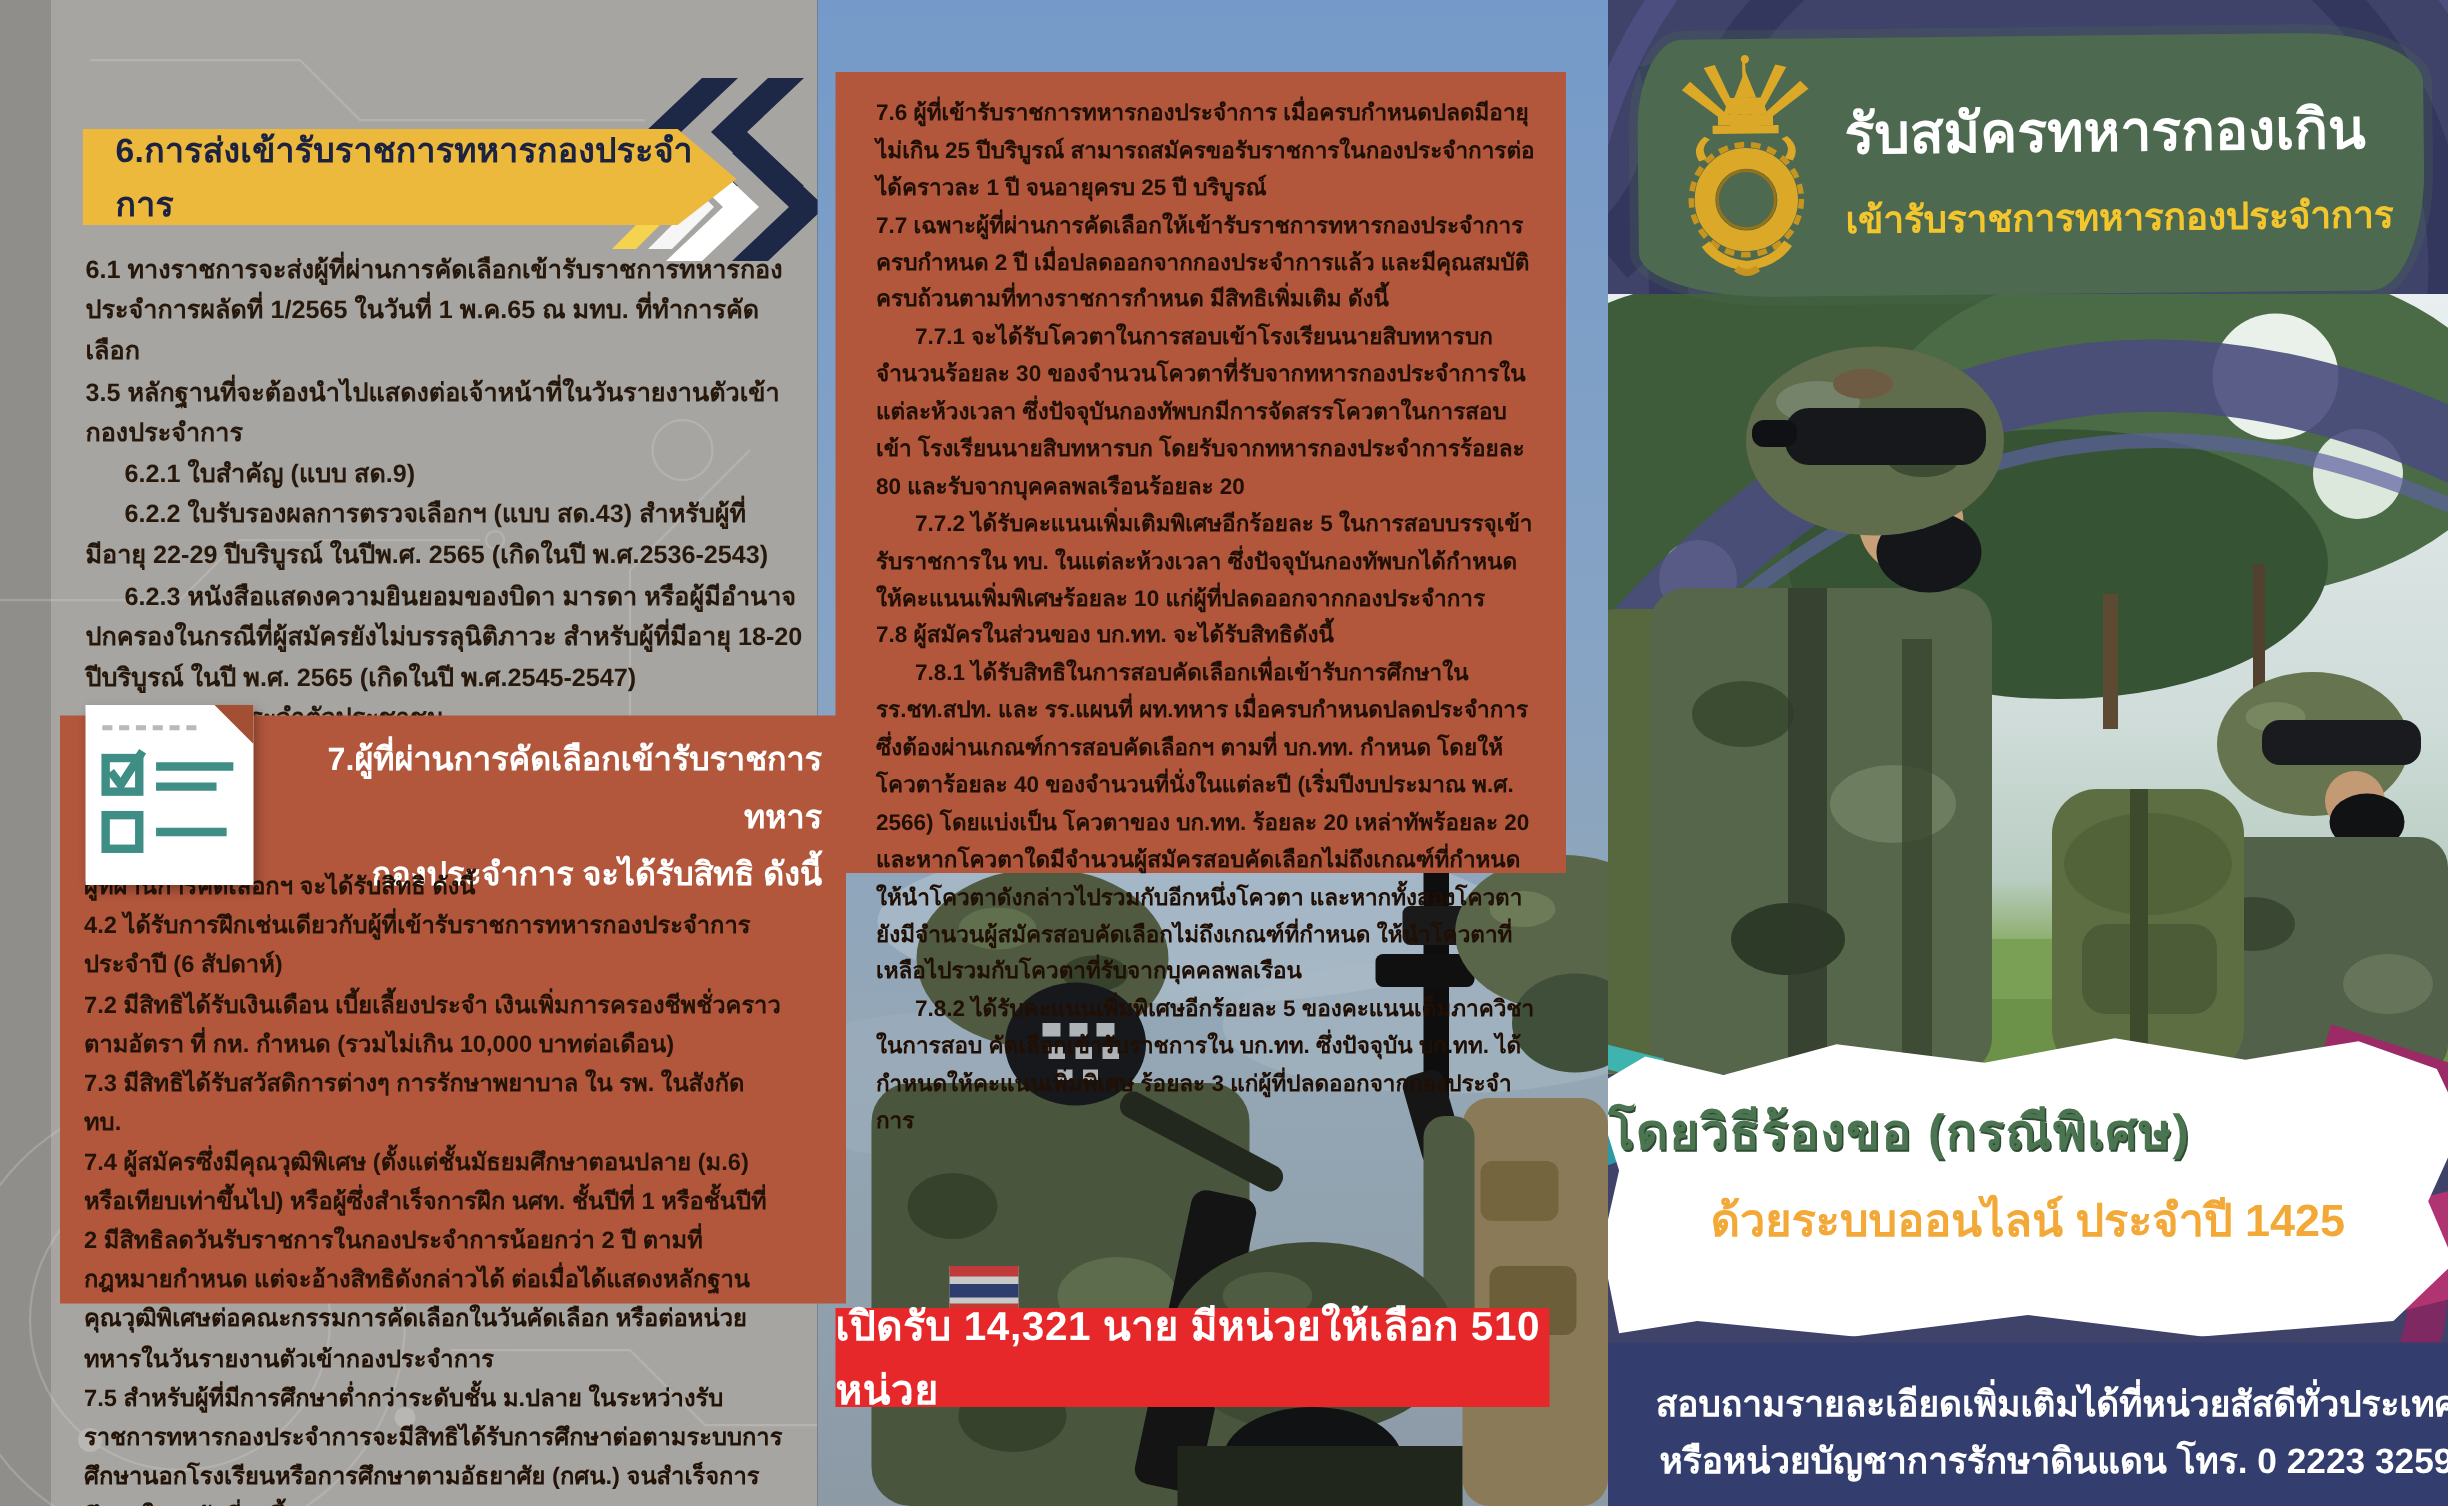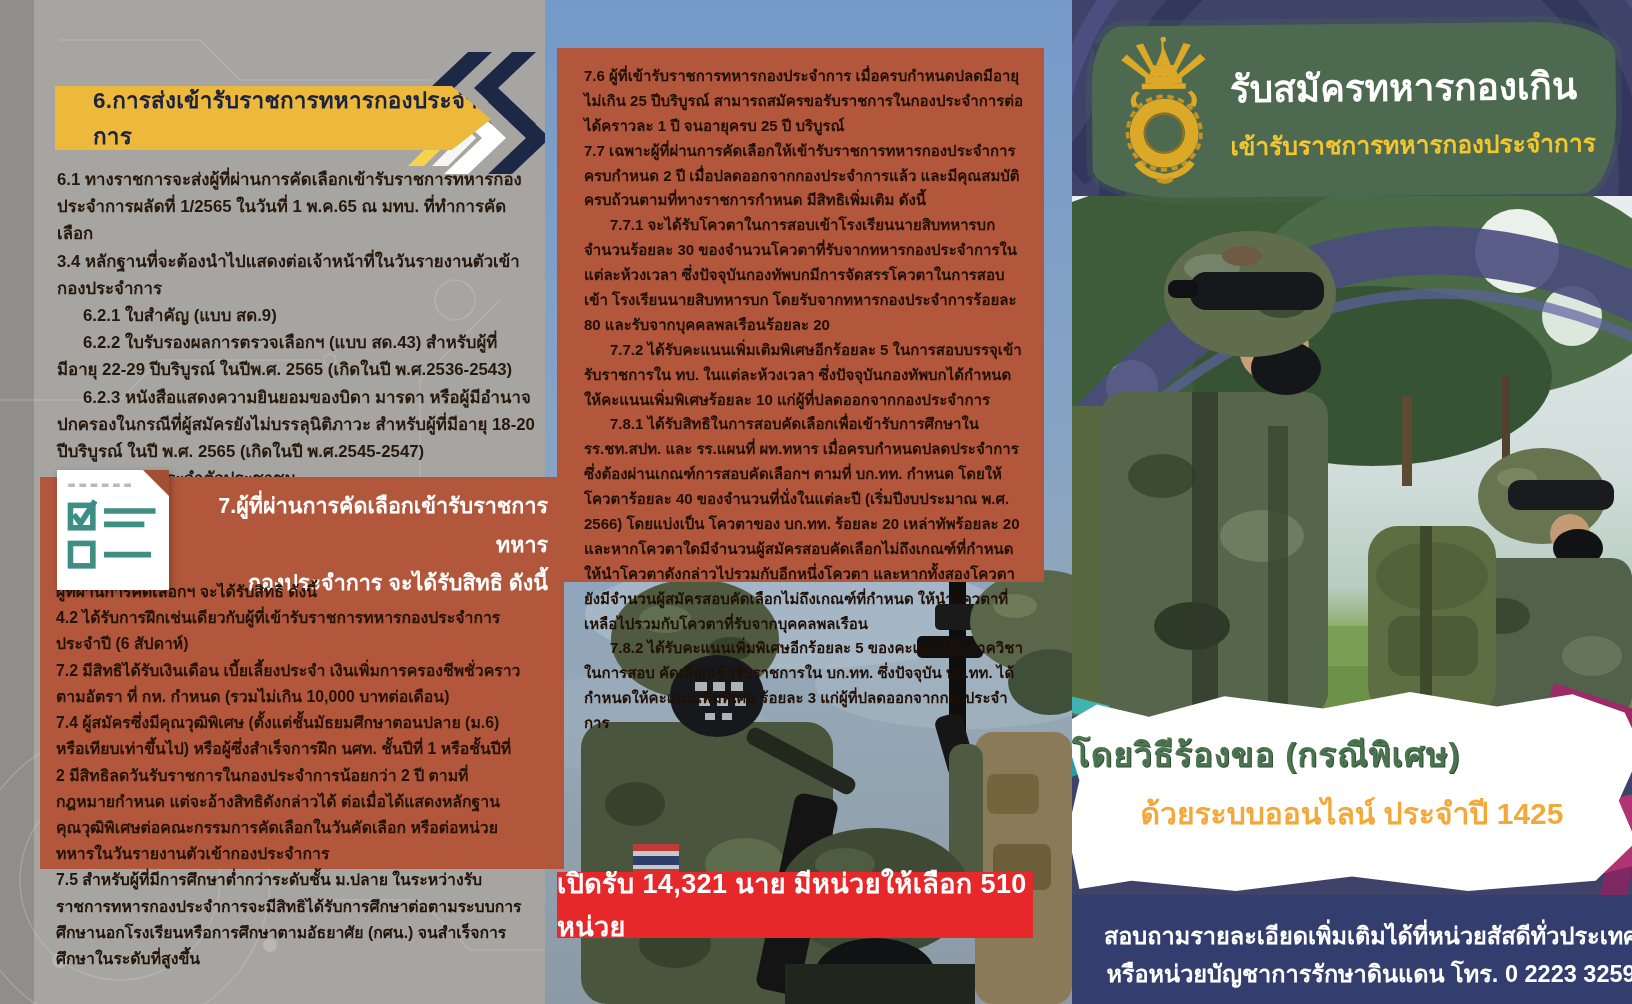--- a/index.html
+++ b/index.html
@@ -7,21 +7,21 @@
          font-family:"Liberation Sans","DejaVu Sans",sans-serif;}
   .abs{position:absolute;}
 
   
   .panel-left{left:0;top:0;width:545px;height:1004px;background:#a7a5a2;}
   .left-strip{left:0;top:0;width:34px;height:1004px;background:#908e8b;}
   .circuit{left:0;top:0;width:545px;height:1004px;opacity:.5;}
   .s6-banner{left:55px;top:86px;width:436px;height:64px;background:#edb93c;z-index:3;
              clip-path:polygon(0 0,91% 0,100% 52%,91% 100%,0 100%);
              display:flex;align-items:center;padding-left:22px;box-sizing:border-box;}
-  .s6-title{font-size:22.5px;font-weight:800;color:#1b2340;letter-spacing:.2px;margin-left:16px;}
+  .s6-title{font-size:22.5px;font-weight:800;color:#1b2340;letter-spacing:.2px;}
   .chev{left:408px;top:52px;width:137px;height:130px;z-index:2;}
   .s6-list{left:57px;top:166px;width:480px;font-size:16.8px;line-height:1.62;
            color:#27180c;font-weight:700;z-index:2;}
   .s6-list p,.s7-body p,.mid-list p{margin:0;}
   .ind{text-indent:26px;}
 
   .s7-box{left:40px;top:477px;width:500px;height:392px;background:#b2573c;z-index:2;padding-left:24px;}
   .s7-icon{left:57px;top:470px;width:112px;height:120px;background:#ffffff;z-index:4;
            box-shadow:2px 3px 7px rgba(0,0,0,.3);}
   .s7-fold{position:absolute;right:0;top:0;width:0;height:0;
@@ -101,39 +101,40 @@
       <polygon points="0,58 28,86 0,114 16,114 44,86 16,58" fill="#f6d34f"></polygon>
       <polygon points="24,58 52,86 24,114 40,114 68,86 40,58" fill="#ffffff" opacity=".9"></polygon>
     </svg>
 
     <div class="abs s6-banner">
       <span class="s6-title">6.การส่งเข้ารับราชการทหารกองประจำการ</span>
     </div>
 
     <div class="abs s6-list">
         <p class="li">6.1 ทางราชการจะส่งผู้ที่ผ่านการคัดเลือกเข้ารับราชการทหารกองประจำการผลัดที่ 1/2565 ในวันที่ 1 พ.ค.65 ณ มทบ. ที่ทำการคัดเลือก</p>
-        <p class="li">3.4 หลักฐานที่จะต้องนำไปแสดงต่อเจ้าหน้าที่ในวันรายงานตัวเข้ากองประจำการ</p>
+        <p class="li">3.5 หลักฐานที่จะต้องนำไปแสดงต่อเจ้าหน้าที่ในวันรายงานตัวเข้ากองประจำการ</p>
         <p class="li ind">6.2.1 ใบสำคัญ (แบบ สด.9)</p>
         <p class="li ind">6.2.2 ใบรับรองผลการตรวจเลือกฯ (แบบ สด.43) สำหรับผู้ที่มีอายุ 22-29 ปีบริบูรณ์ ในปีพ.ศ. 2565 (เกิดในปี พ.ศ.2536-2543)</p>
         <p class="li ind">6.2.3 หนังสือแสดงความยินยอมของบิดา มารดา หรือผู้มีอำนาจปกครองในกรณีที่ผู้สมัครยังไม่บรรลุนิติภาวะ สำหรับผู้ที่มีอายุ 18-20 ปีบริบูรณ์ ในปี พ.ศ. 2565 (เกิดในปี พ.ศ.2545-2547)</p>
         <p class="li ind">6.2.4 บัตรประจำตัวประชาชน</p>
         <p class="li ind">6.2.5 ใบนัดให้รายงานตัวเพื่อเข้ากองประจำการตามข้อ 5.3.4</p>
         <p class="li ind">6.2.6 หลักฐานคุณวุฒิการศึกษา หรือคุณวุฒิพิเศษ สำหรับผู้ที่ประสงค์ที่จะยื่นคุณวุฒิต่อหน่วยทหารในวันรายงานตัวเข้ากองประจำการ</p>
       </div>
 
     <div class="abs s7-box">
       <div class="s7-title">
         <div>7.ผู้ที่ผ่านการคัดเลือกเข้ารับราชการทหาร</div>
         <div>กองประจำการ จะได้รับสิทธิ ดังนี้</div>
       </div>
       <div class="s7-body">
         <p>ผู้ที่ผ่านการคัดเลือกฯ จะได้รับสิทธิ ดังนี้</p>
         <div>
             <p class="li">4.2 ได้รับการฝึกเช่นเดียวกับผู้ที่เข้ารับราชการทหารกองประจำการประจำปี (6 สัปดาห์)</p>
             <p class="li">7.2 มีสิทธิได้รับเงินเดือน เบี้ยเลี้ยงประจำ เงินเพิ่มการครองชีพชั่วคราว ตามอัตรา ที่ กห. กำหนด (รวมไม่เกิน 10,000 บาทต่อเดือน)</p>
+            <p class="li">7.3 มีสิทธิได้รับสวัสดิการต่างๆ การรักษาพยาบาล ใน รพ. ในสังกัด ทบ.</p>
             <p class="li">7.4 ผู้สมัครซึ่งมีคุณวุฒิพิเศษ (ตั้งแต่ชั้นมัธยมศึกษาตอนปลาย (ม.6) หรือเทียบเท่าขึ้นไป) หรือผู้ซึ่งสำเร็จการฝึก นศท. ชั้นปีที่ 1 หรือชั้นปีที่ 2 มีสิทธิลดวันรับราชการในกองประจำการน้อยกว่า 2 ปี ตามที่กฎหมายกำหนด แต่จะอ้างสิทธิดังกล่าวได้ ต่อเมื่อได้แสดงหลักฐานคุณวุฒิพิเศษต่อคณะกรรมการคัดเลือกในวันคัดเลือก หรือต่อหน่วยทหารในวันรายงานตัวเข้ากองประจำการ</p>
             <p class="li">7.5 สำหรับผู้ที่มีการศึกษาต่ำกว่าระดับชั้น ม.ปลาย ในระหว่างรับราชการทหารกองประจำการจะมีสิทธิได้รับการศึกษาต่อตามระบบการศึกษานอกโรงเรียนหรือการศึกษาตามอัธยาศัย (กศน.) จนสำเร็จการศึกษาในระดับที่สูงขึ้น</p>
           </div>
       </div>
     </div>
 
     <div class="abs s7-icon">
       <div class="s7-fold"></div>
       <svg viewBox="0 0 100 100" width="112" height="120">
         <line x1="10" y1="10" x2="70" y2="10" stroke="#b9b9b9" stroke-width="3" stroke-dasharray="6 4"></line>
@@ -203,20 +204,21 @@
         <rect x="240" y="420" width="190" height="40" fill="#20261b"></rect>
       </g>
     </svg>
 
     <div class="abs mid-box">
       <div class="mid-list">
           <p class="li">7.6 ผู้ที่เข้ารับราชการทหารกองประจำการ เมื่อครบกำหนดปลดมีอายุไม่เกิน 25 ปีบริบูรณ์ สามารถสมัครขอรับราชการในกองประจำการต่อได้คราวละ 1 ปี จนอายุครบ 25 ปี บริบูรณ์</p>
           <p class="li">7.7 เฉพาะผู้ที่ผ่านการคัดเลือกให้เข้ารับราชการทหารกองประจำการ ครบกำหนด 2 ปี เมื่อปลดออกจากกองประจำการแล้ว และมีคุณสมบัติครบถ้วนตามที่ทางราชการกำหนด มีสิทธิเพิ่มเติม ดังนี้</p>
           <p class="li ind">7.7.1 จะได้รับโควตาในการสอบเข้าโรงเรียนนายสิบทหารบก จำนวนร้อยละ 30 ของจำนวนโควตาที่รับจากทหารกองประจำการในแต่ละห้วงเวลา ซึ่งปัจจุบันกองทัพบกมีการจัดสรรโควตาในการสอบเข้า โรงเรียนนายสิบทหารบก โดยรับจากทหารกองประจำการร้อยละ 80 และรับจากบุคคลพลเรือนร้อยละ 20</p>
           <p class="li ind">7.7.2 ได้รับคะแนนเพิ่มเติมพิเศษอีกร้อยละ 5 ในการสอบบรรจุเข้ารับราชการใน ทบ. ในแต่ละห้วงเวลา ซึ่งปัจจุบันกองทัพบกได้กำหนดให้คะแนนเพิ่มพิเศษร้อยละ 10 แก่ผู้ที่ปลดออกจากกองประจำการ</p>
+          <p class="li">7.8 ผู้สมัครในส่วนของ บก.ทท. จะได้รับสิทธิดังนี้</p>
           <p class="li ind">7.8.1 ได้รับสิทธิในการสอบคัดเลือกเพื่อเข้ารับการศึกษาใน รร.ชท.สปท. และ รร.แผนที่ ผท.ทหาร เมื่อครบกำหนดปลดประจำการ ซึ่งต้องผ่านเกณฑ์การสอบคัดเลือกฯ ตามที่ บก.ทท. กำหนด โดยให้โควตาร้อยละ 40 ของจำนวนที่นั่งในแต่ละปี (เริ่มปีงบประมาณ พ.ศ. 2566) โดยแบ่งเป็น โควตาของ บก.ทท. ร้อยละ 20 เหล่าทัพร้อยละ 20 และหากโควตาใดมีจำนวนผู้สมัครสอบคัดเลือกไม่ถึงเกณฑ์ที่กำหนด ให้นำโควตาดังกล่าวไปรวมกับอีกหนึ่งโควตา และหากทั้งสองโควตายังมีจำนวนผู้สมัครสอบคัดเลือกไม่ถึงเกณฑ์ที่กำหนด ให้นำโควตาที่เหลือไปรวมกับโควตาที่รับจากบุคคลพลเรือน</p>
           <p class="li ind">7.8.2 ได้รับคะแนนเพิ่มพิเศษอีกร้อยละ 5 ของคะแนนเต็มภาควิชาในการสอบ คัดเลือกเข้ารับราชการใน บก.ทท. ซึ่งปัจจุบัน บก.ทท. ได้กำหนดให้คะแนนเพิ่มพิเศษ ร้อยละ 3 แก่ผู้ที่ปลดออกจากกองประจำการ</p>
         </div>
     </div>
 
     <div class="abs mid-banner">เปิดรับ 14,321 นาย มีหน่วยให้เลือก 510 หน่วย</div>
   </div>
 
   <div class="abs panel-right">
     <svg class="abs swirl" viewBox="0 0 560 1004">

